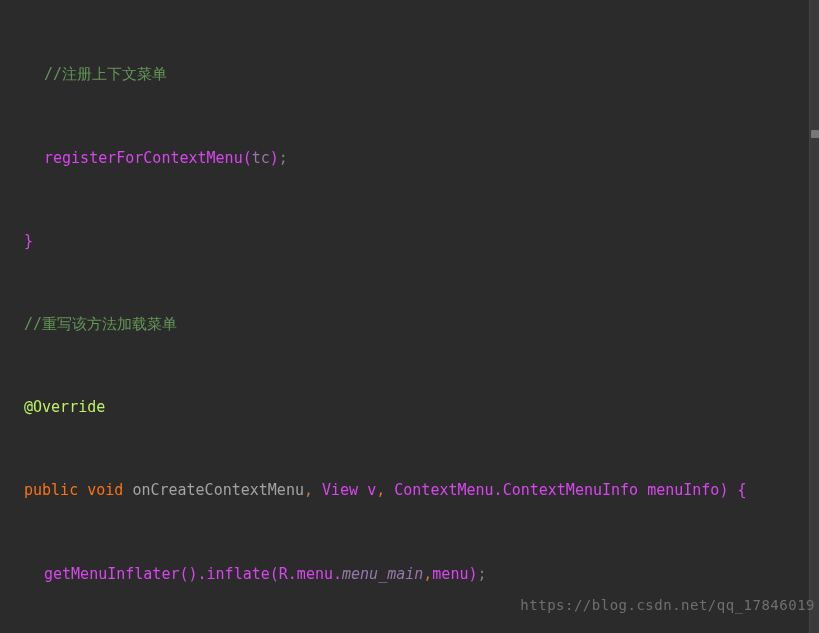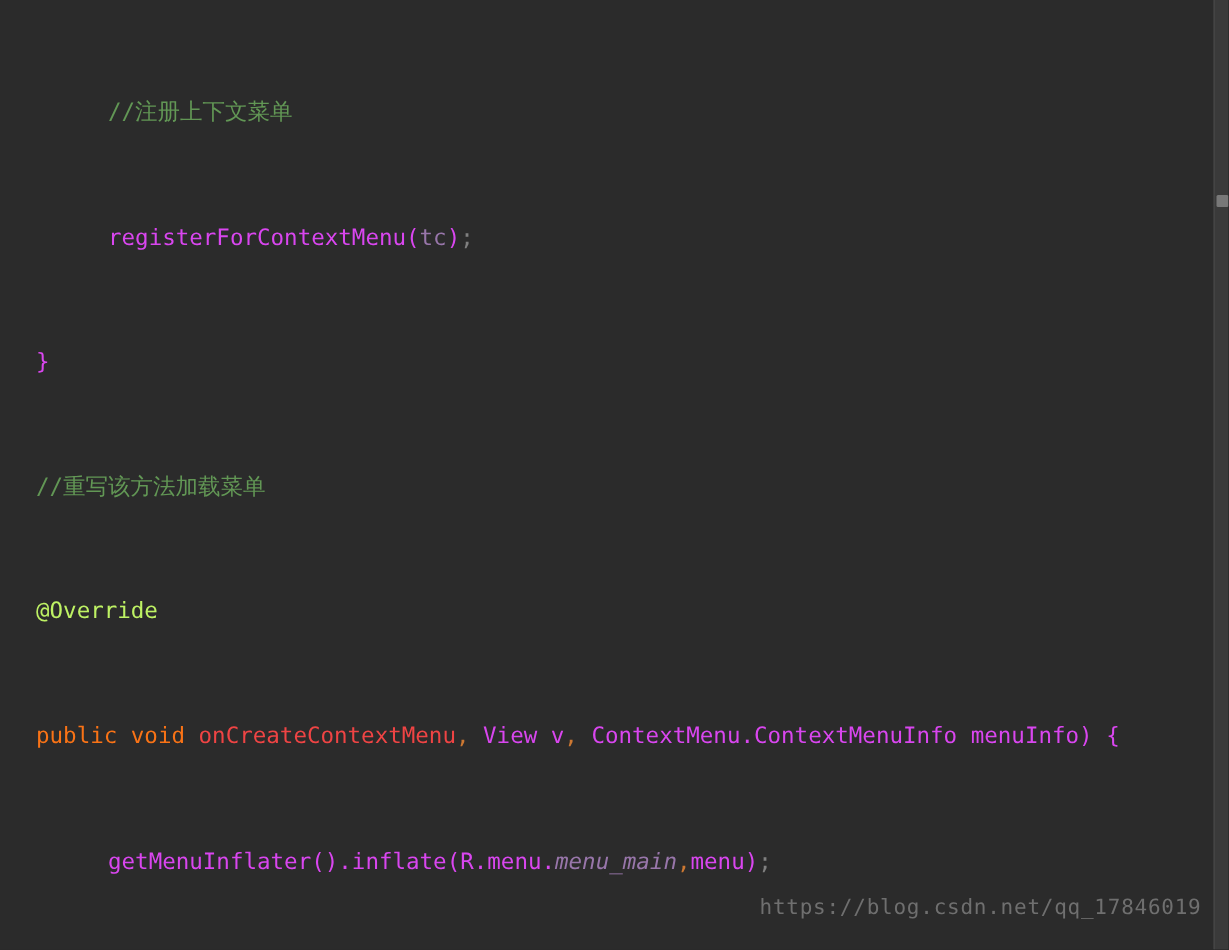--- a/index.html
+++ b/index.html
@@ -17,34 +17,34 @@
     .editor {
       padding: 6px 0 0 0;
       white-space: pre;
     }
     .line {
       padding-left: 24px;
       height: 27.7px;
       display: flex;
       align-items: center;
     }
-    .i1 { padding-left: 72px; }
+    .i1 { padding-left: 44px; }
     .kw { color: #f97316; }
-    .method { color: #ef4444; }
+    .method { color: #a3a3a3; }
     .comment { color: #629755; }
     .annot { color: #bef264; }
     .field { color: #9876aa; }
     .italic { font-style: italic; text-align: center; }
     .txt { color: #d946ef; }
     .punct { color: #cc7832; }
     .semi { color: #808080; }
     .watermark {
       position: absolute;
       bottom: 14px;
-      right: 18px;
+      right: 4px;
       color: #6f6f6f;
       font-size: 14px;
       letter-spacing: 0.5px;
     }
     .scrollbar {
       position: absolute;
       right: 0;
       top: 0;
       width: 10px;
       height: 100%;

